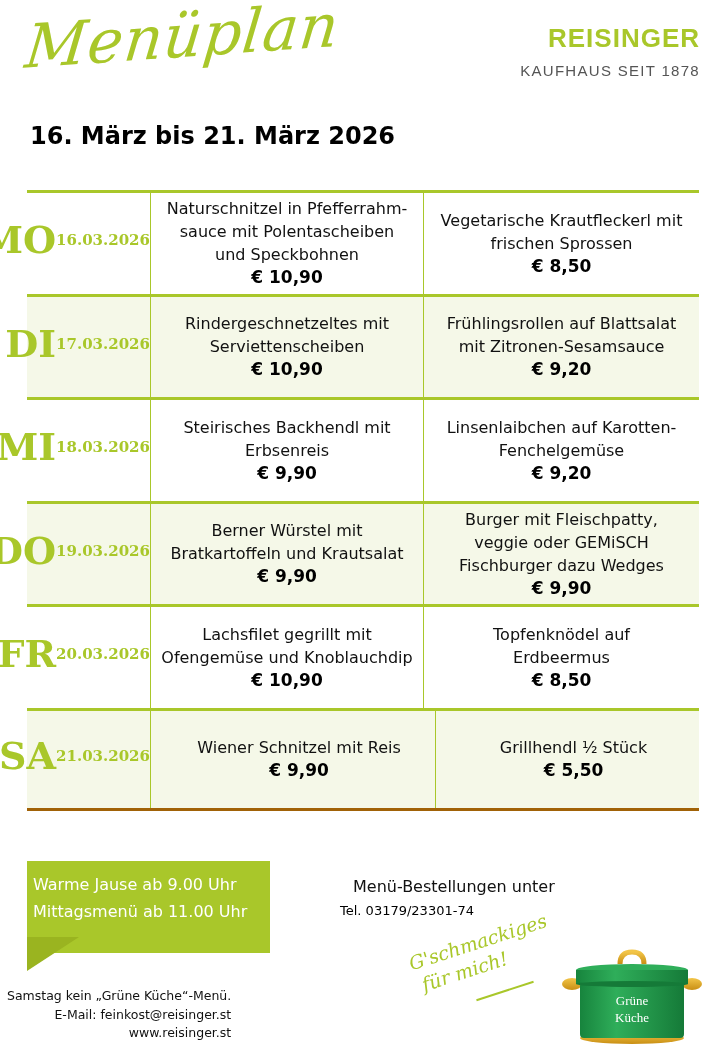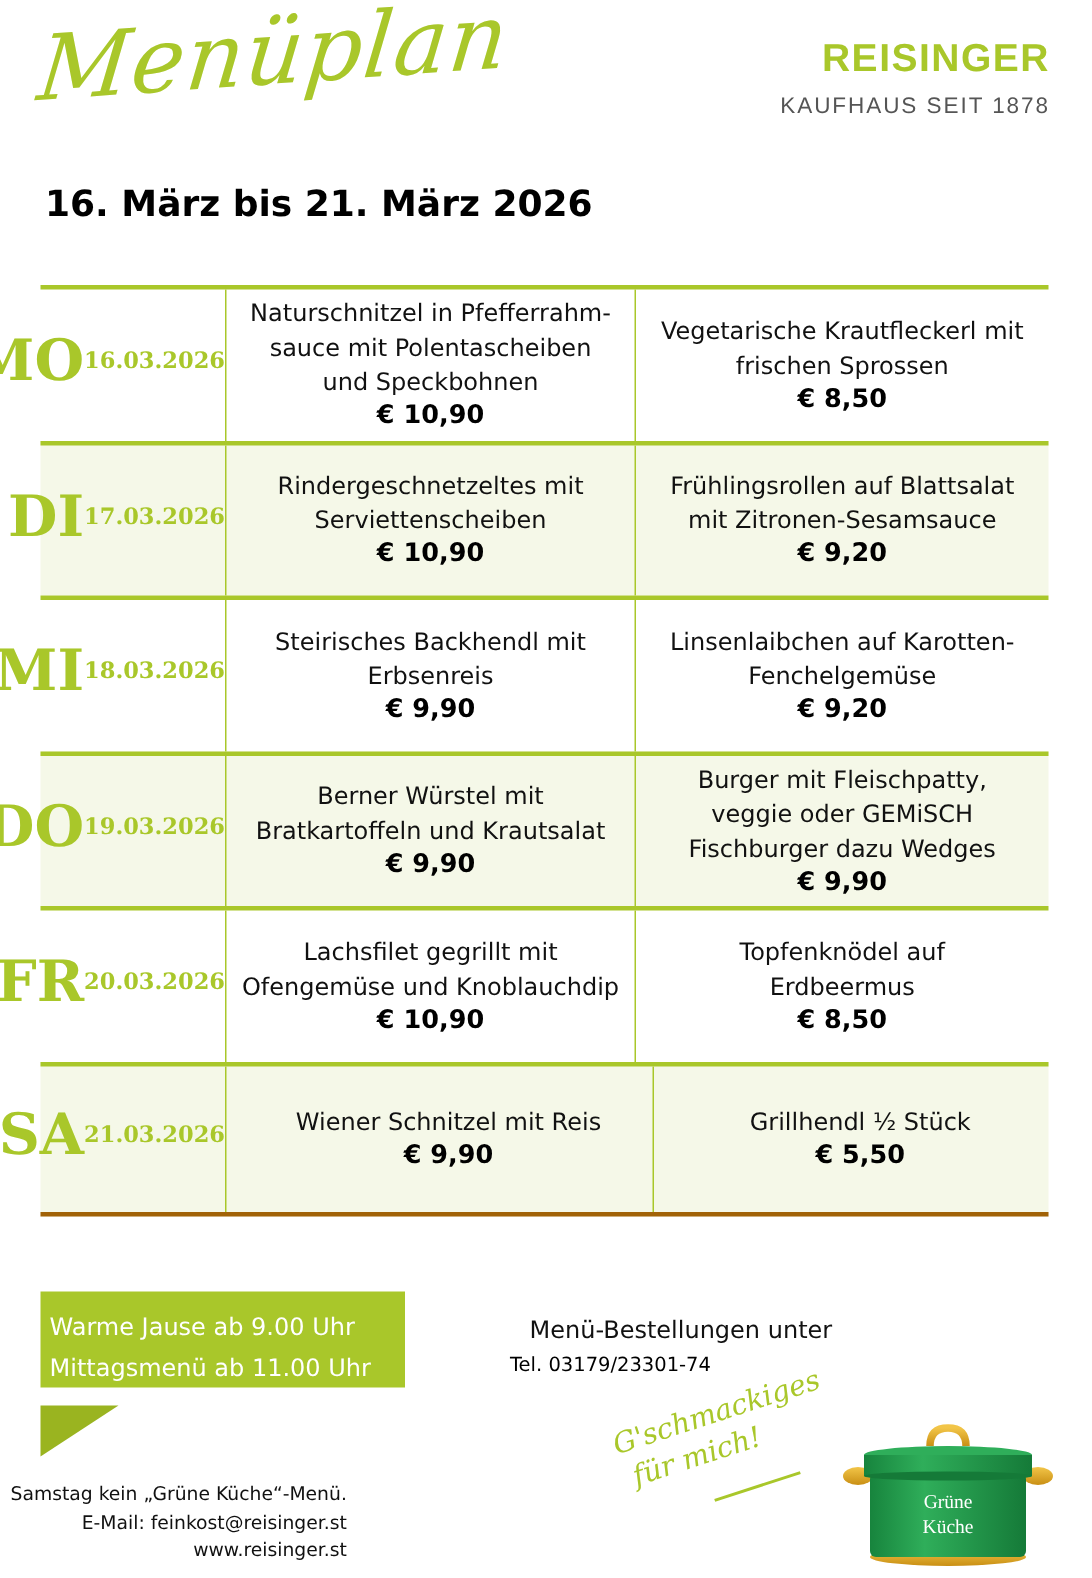--- a/index.html
+++ b/index.html
@@ -49,21 +49,21 @@
   }
   .dish-cell {
     flex: 1; display: flex; flex-direction: column; align-items: center; justify-content: center;
     text-align: center; padding: 4px 8px;
   }
   .dish-cell.first { width: 273px; flex: none; border-right: 1px solid #a9c72a; }
   .dish-name { font-size: 16px; line-height: 23px; color: #111; white-space: pre-line; }
   .dish-price { font-size: 17px; font-weight: bold; line-height: 23px; color: #000; }
 
   .hours-box {
-    position: absolute; left: 27px; top: 861px; width: 243px; height: 64px;
+    position: absolute; left: 27px; top: 861px; width: 243px; height: 92px;
     background: #a9c72a; color: #ffffff; padding: 10px 0 16px 6px;
   }
   .hours-line { font-size: 16px; line-height: 27px; white-space: nowrap; }
   .hours-tail {
     position: absolute; left: 27px; top: 937px; width: 0; height: 0;
     border-top: 34px solid #9ab420; border-right: 52px solid transparent;
   }
   .footer-notes {
     position: absolute; left: 7px; top: 987px; font-size: 12.5px; line-height: 18.5px; color: #111; text-align: right;
   }

